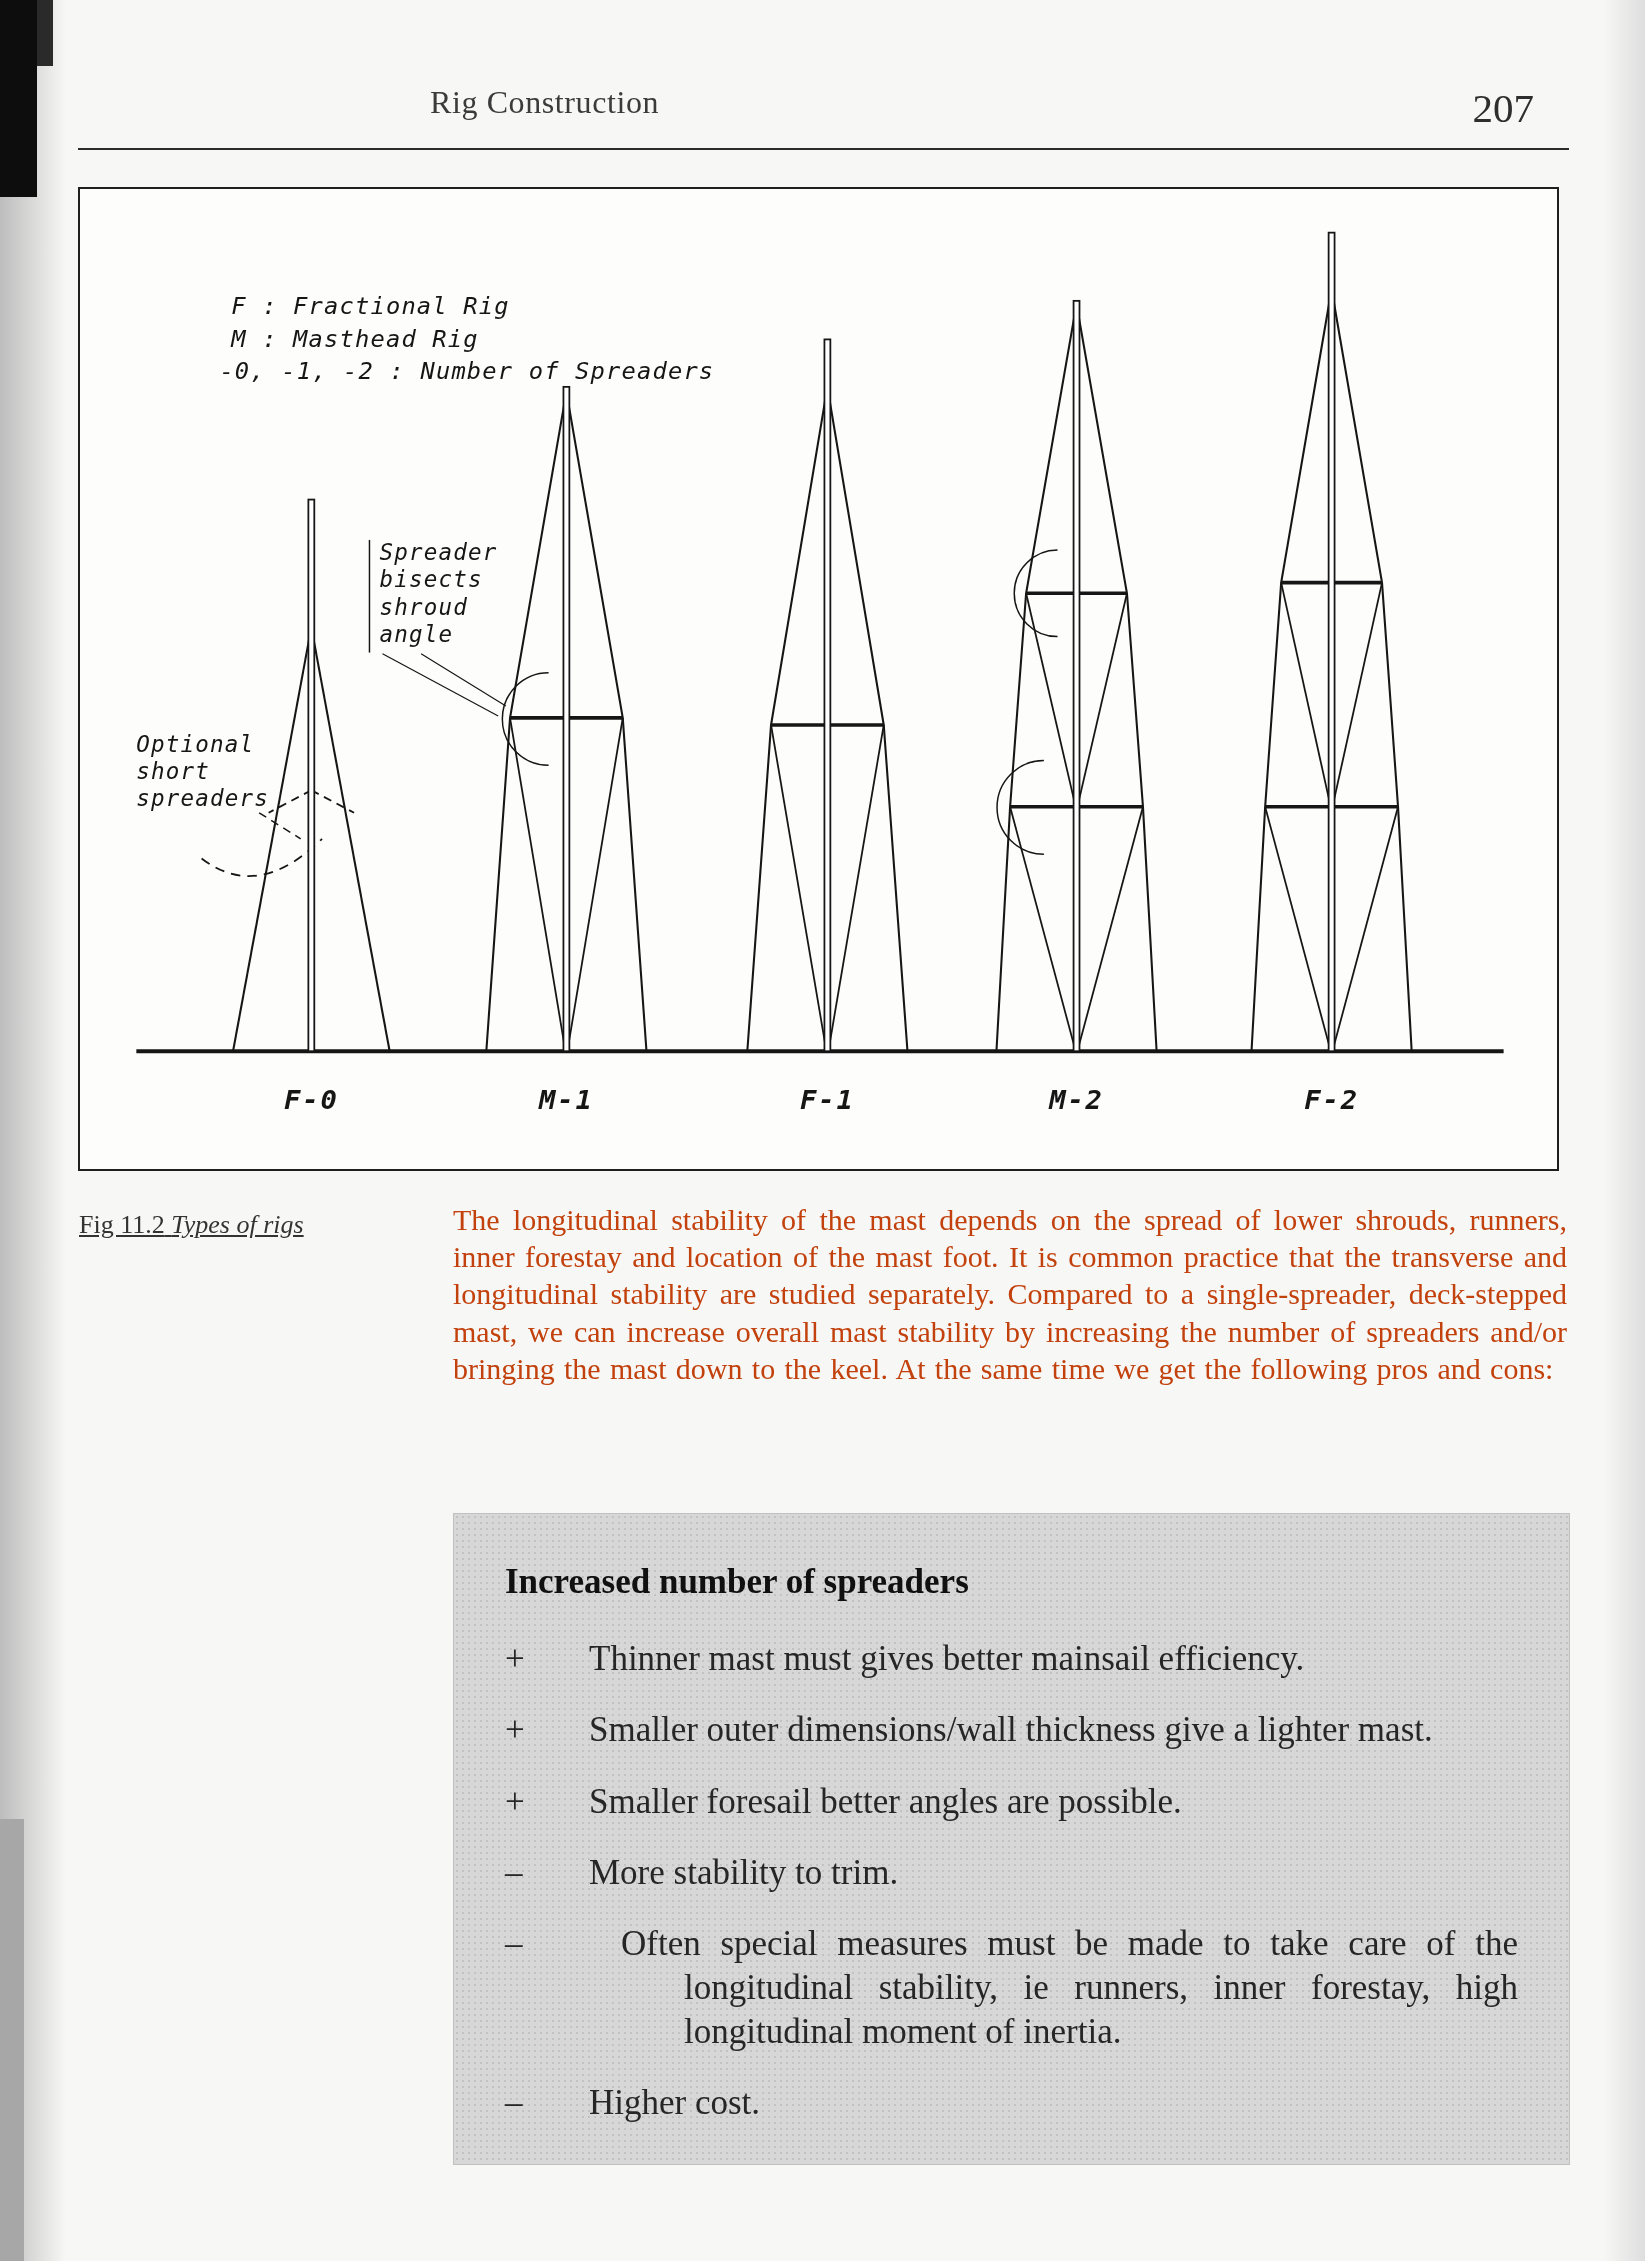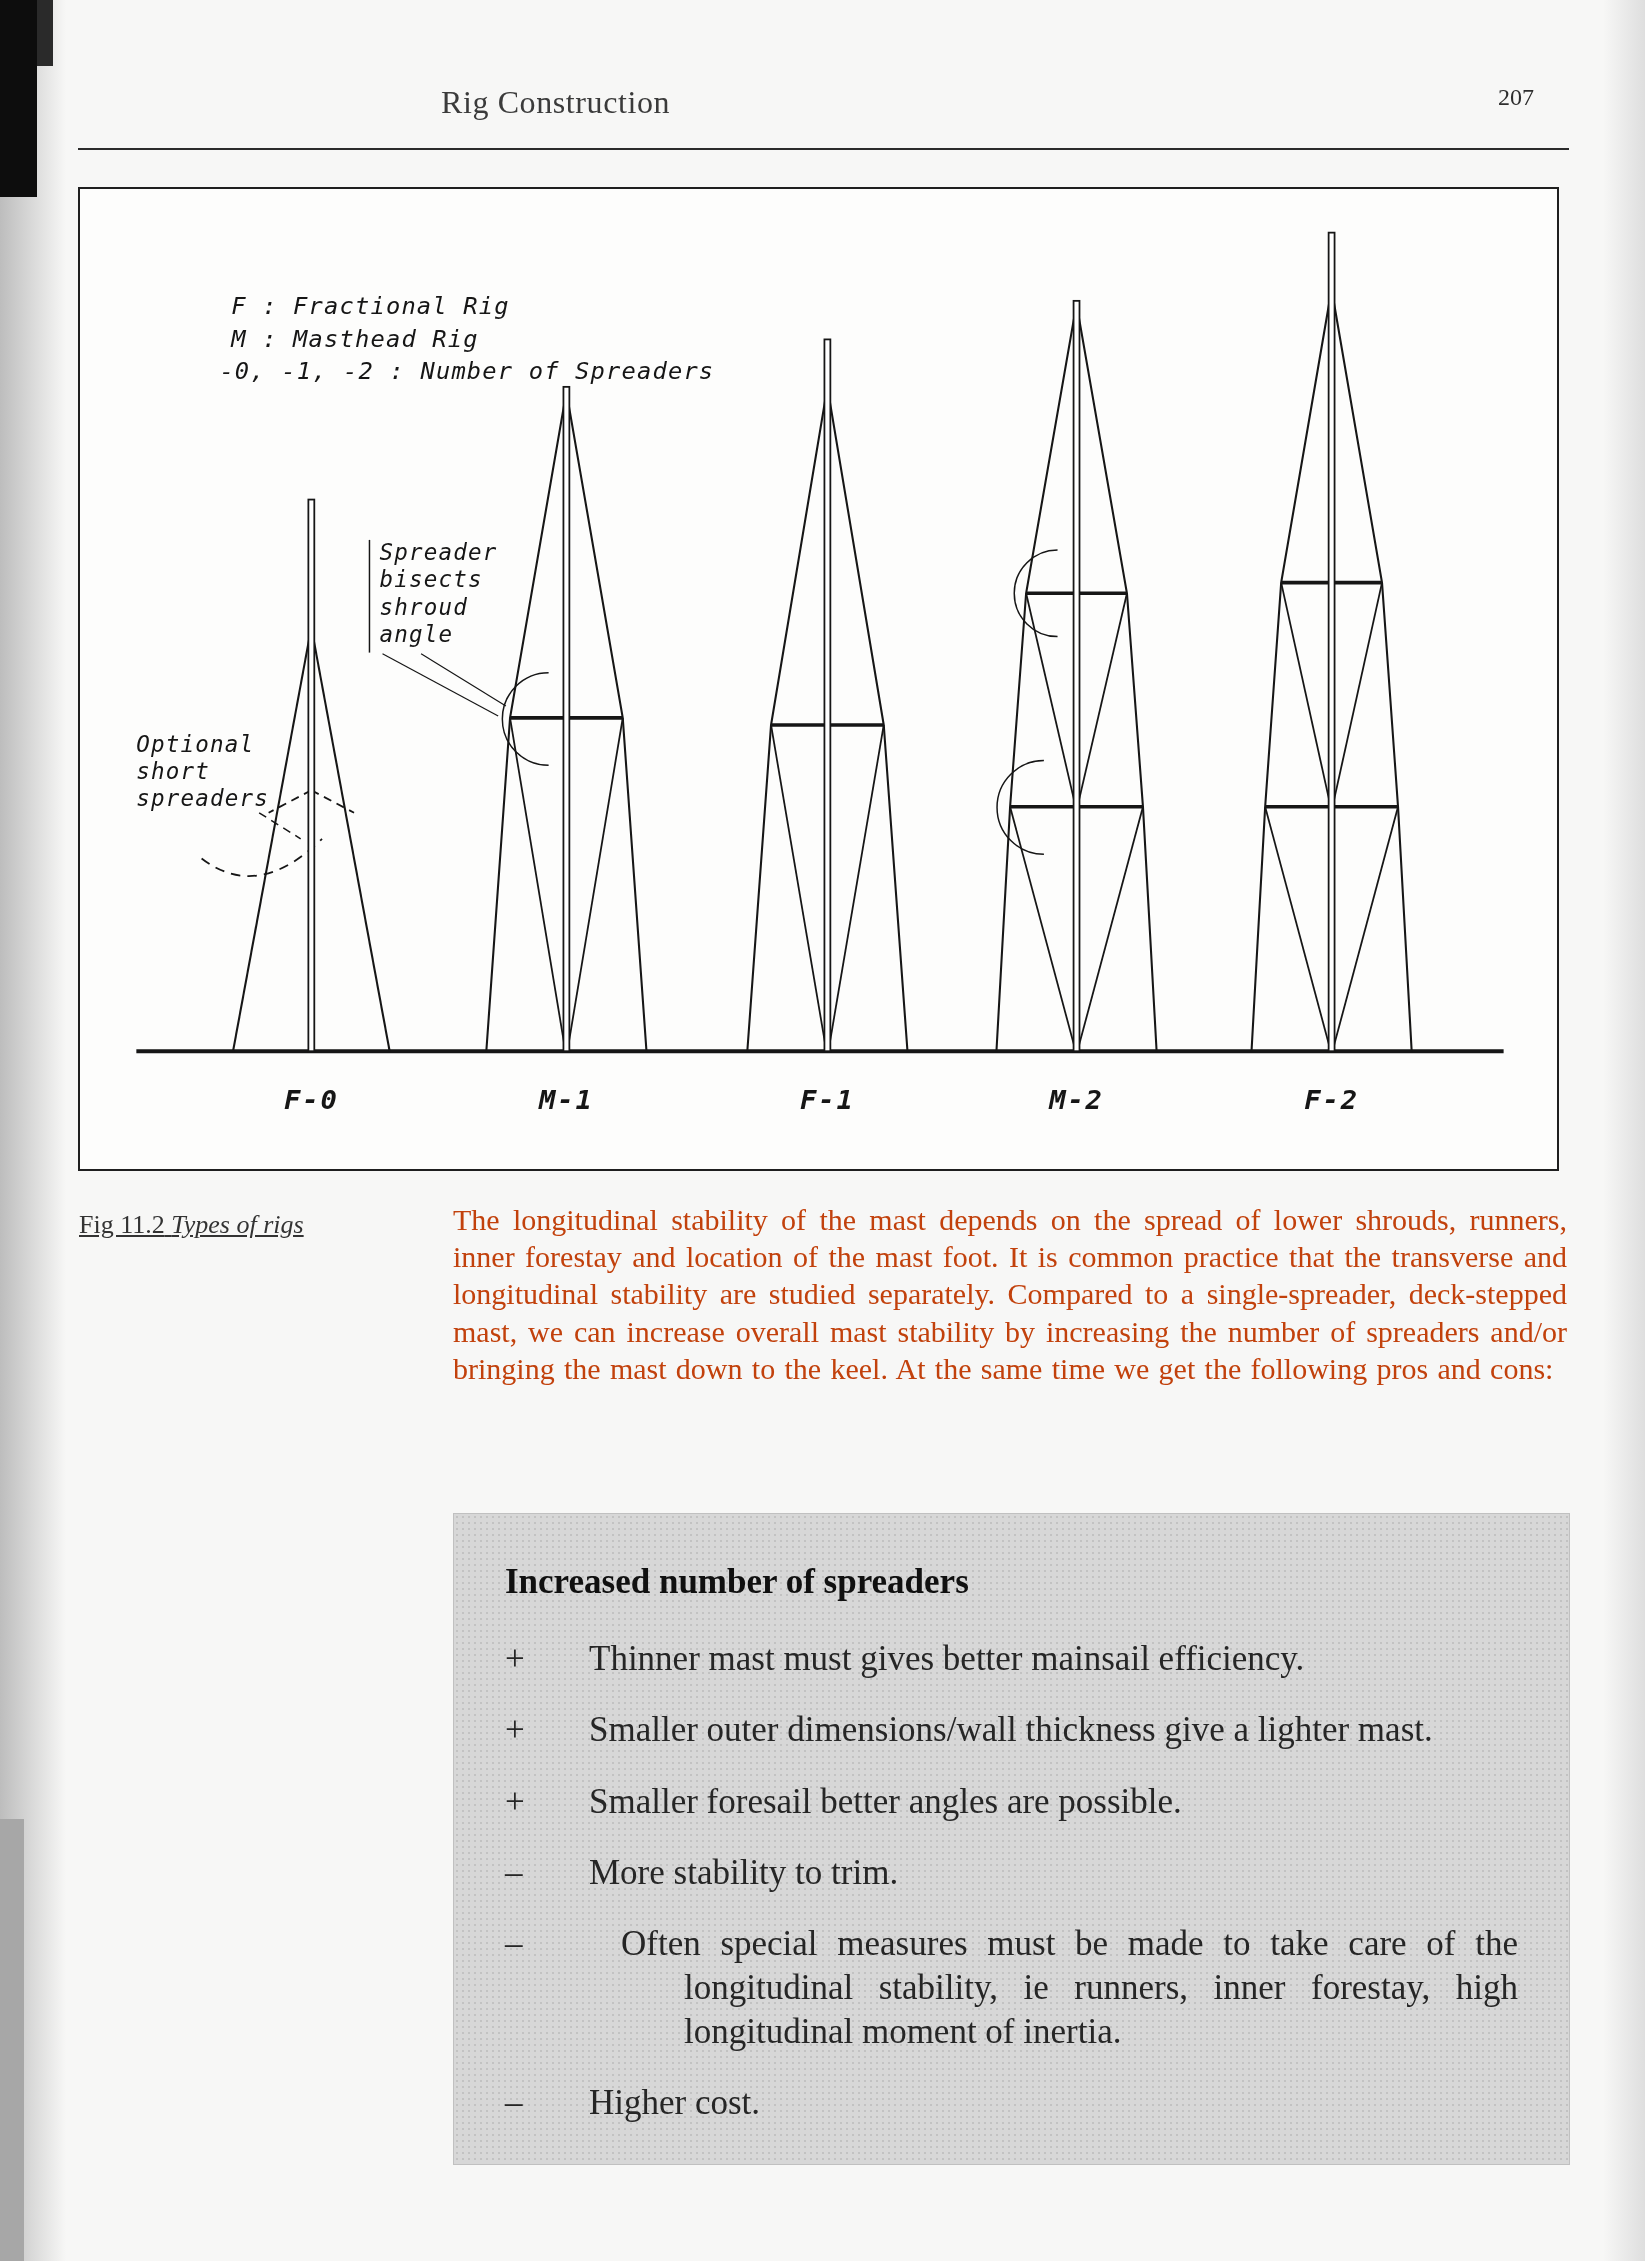--- a/index.html
+++ b/index.html
@@ -14,22 +14,22 @@
   
   .edge-left{position:absolute;left:0;top:0;width:66px;height:2261px;
     background:linear-gradient(to right,#bdbdbd,rgba(247,247,246,0));}
   .edge-right{position:absolute;right:0;top:0;width:42px;height:2261px;
     background:linear-gradient(to left,#dedede,rgba(247,247,246,0));}
   .corner-black{position:absolute;left:0;top:0;width:37px;height:197px;background:#0d0d0d;}
   .corner-black2{position:absolute;left:37px;top:0;width:15.6px;height:66px;background:#2a2a2a;}
   .gutter-dark{position:absolute;left:0;top:1819px;width:24px;height:443px;background:#a7a7a7;}
 
   
-  .header-title{position:absolute;left:441px;top:84px;font-size:32px;color:#3b3b3b;letter-spacing:0.6px;}
-  .header-page{position:absolute;right:111px;top:84px;font-size:24px;color:#2e2e2e;}
+  .header-title{position:absolute;left:430px;top:84px;font-size:32px;color:#3b3b3b;letter-spacing:0.6px;}
+  .header-page{position:absolute;right:111px;top:84px;font-size:41px;color:#2e2e2e;}
   .header-rule{position:absolute;left:78px;top:148px;width:1491px;height:2.4px;background:#2b2b2b;}
 
   
   .figure-box{position:absolute;left:78px;top:187px;width:1481px;height:984px;
     border:2.4px solid #1f1f1f;background:#fdfdfc;box-sizing:border-box;}
   .figure-box svg{position:absolute;left:0;top:0;width:100%;height:100%;}
   .fig-line{stroke:#161616;fill:none;}
   .fig-text{font-family:"DejaVu Sans Mono", monospace;font-style:italic;fill:#161616;}
 
   

